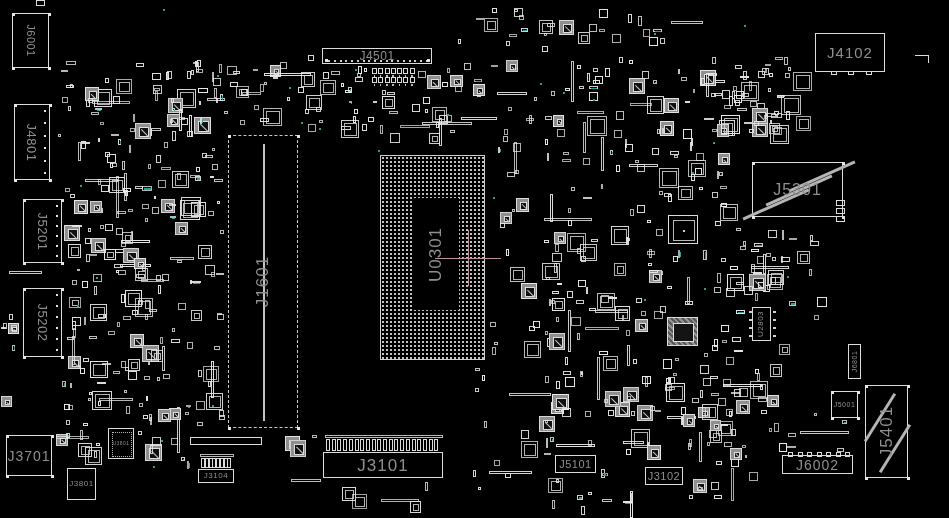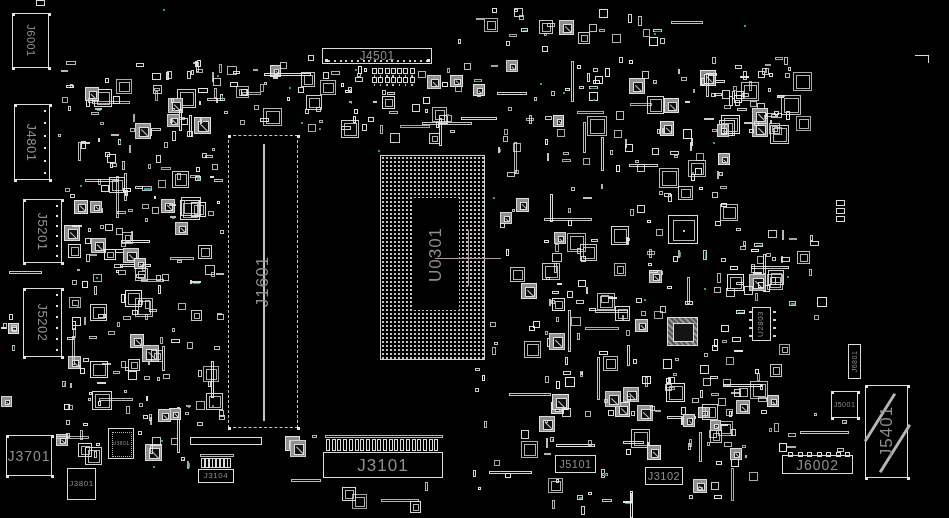--- a/index.html
+++ b/index.html
@@ -172,21 +172,41 @@
       <div style="position: absolute; box-sizing: border-box; left: 37.7143px; top: 9px; width: 5px; height: 6px; border: 1px solid rgb(220, 220, 220);"></div>
       <div class="dot" style="left: 39.2143px; top: 16px; width: 1.5px; height: 1.5px; background: rgb(187, 187, 187);"></div>
     </div>
     <div class="comp" style="left: 380px; top: 155px; width: 105px; height: 205px; border: 1px solid rgb(207, 207, 207); background-image: radial-gradient(circle, rgba(205, 205, 205, 0.95) 0.8px, transparent 1.05px); background-size: 4px 4px;">
       <div style="position: absolute; left: 32px; top: 42px; width: 46px; height: 112px; background: rgb(0, 0, 0);">
         <div class="lbl">
           <span style="color: rgb(143, 143, 143); font-size: 17px; letter-spacing: 1px; transform: rotate(-90deg);">U0301</span>
         </div>
       </div>
     </div>
+    <div class="comp" style="left: 815px; top: 33px; width: 70px; height: 39px; border: 1px solid rgb(220, 220, 220);">
+      <div style="position: absolute; box-sizing: border-box; left: 14.5px; top: 37px; width: 6px; height: 4px; border: 1px solid rgb(220, 220, 220);"></div>
+      <div style="position: absolute; box-sizing: border-box; left: 32px; top: 37px; width: 6px; height: 4px; border: 1px solid rgb(220, 220, 220);"></div>
+      <div style="position: absolute; box-sizing: border-box; left: 49.5px; top: 37px; width: 6px; height: 4px; border: 1px solid rgb(220, 220, 220);"></div>
+      <div class="lbl">
+        <span style="color: rgb(143, 143, 143); font-size: 15px; letter-spacing: 1px;">J4102</span>
+      </div>
+    </div>
     <div class="comp" style="left: 915px; top: 55px; width: 14px; height: 8px; border-top: 1px solid rgb(220, 220, 220); border-right: 1px solid rgb(220, 220, 220);"></div>
+    <div class="comp" style="left: 752px; top: 162px; width: 91px; height: 55px; border: 1px solid rgb(220, 220, 220);">
+      <div style="position: absolute; left: -13px; top: 39.75px; width: 71.5px; height: 3px; background: rgb(181, 181, 181); transform: rotate(-24deg);"></div>
+      <div style="position: absolute; left: 9.75px; top: 26px; width: 71.5px; height: 3px; background: rgb(181, 181, 181); transform: rotate(-24deg);"></div>
+      <div style="position: absolute; left: 32.5px; top: 12.25px; width: 71.5px; height: 3px; background: rgb(181, 181, 181); transform: rotate(-24deg);"></div>
+      <div class="dot" style="left: -1px; top: -1px; width: 3px; height: 3px;"></div>
+      <div class="dot" style="left: 89px; top: -1px; width: 3px; height: 3px;"></div>
+      <div class="dot" style="left: -1px; top: 53px; width: 3px; height: 3px;"></div>
+      <div class="dot" style="left: 89px; top: 53px; width: 3px; height: 3px;"></div>
+      <div class="lbl">
+        <span style="color: rgb(143, 143, 143); font-size: 16px; letter-spacing: 1px;">J5301</span>
+      </div>
+    </div>
     <div class="comp" style="left: 836px; top: 200px; width: 9px; height: 22px;">
       <div style="position: absolute; box-sizing: border-box; left: 0px; top: 0px; width: 9px; height: 6px; border: 1px solid rgb(220, 220, 220);"></div>
       <div style="position: absolute; box-sizing: border-box; left: 0px; top: 8px; width: 9px; height: 6px; border: 1px solid rgb(220, 220, 220);"></div>
       <div style="position: absolute; box-sizing: border-box; left: 0px; top: 16px; width: 9px; height: 6px; border: 1px solid rgb(220, 220, 220);"></div>
     </div>
     <div class="comp" style="left: 668px; top: 215px; width: 30px; height: 29px; border: 1px solid rgb(220, 220, 220);">
       <div style="position: absolute; box-sizing: border-box; left: 4px; top: 4px; width: 22px; height: 21px; border: 1px solid rgb(184, 184, 184);"></div>
       <div class="dot" style="left: 14px; top: 13.5px; width: 2px; height: 2px; background: rgb(207, 207, 207);"></div>
     </div>
     <div class="comp" style="left: 667px; top: 317px; width: 31px; height: 29px; border: 1px solid rgb(220, 220, 220); background: repeating-linear-gradient(45deg, rgba(0, 0, 0, 0.4) 0px, rgba(0, 0, 0, 0.4) 2px, transparent 2px, transparent 4px) rgb(148, 148, 148);">

